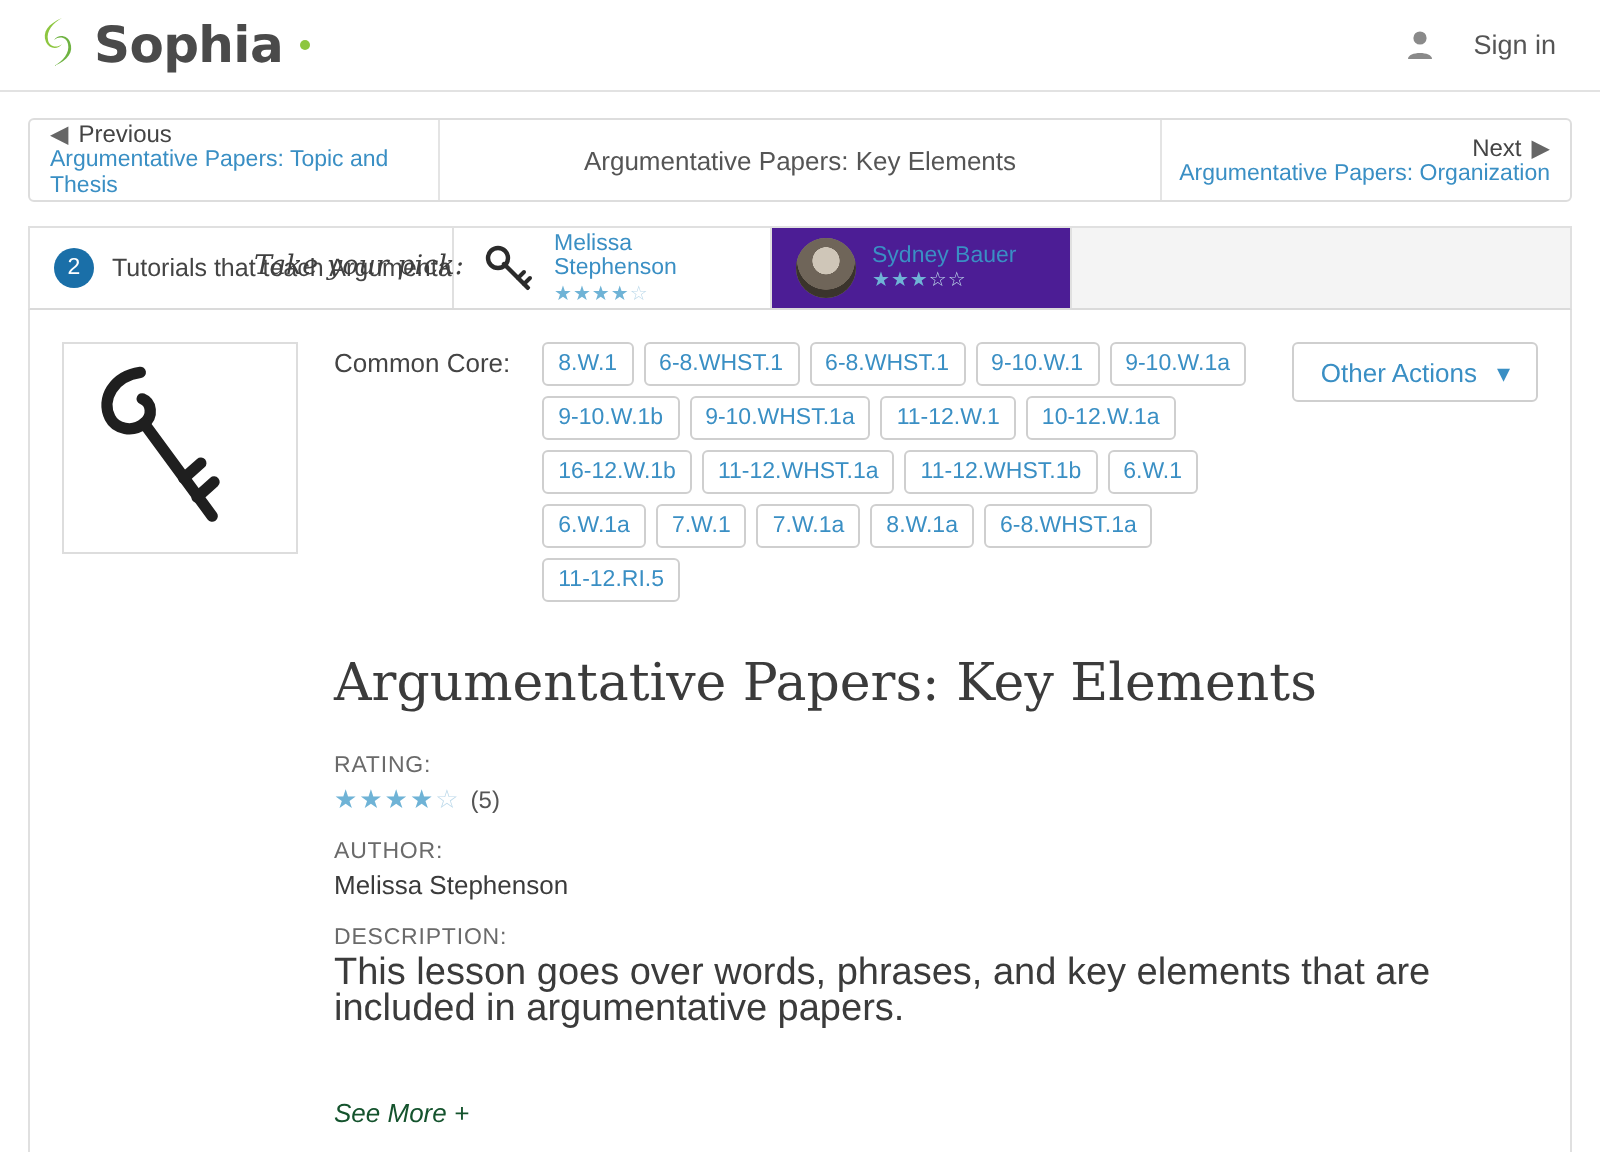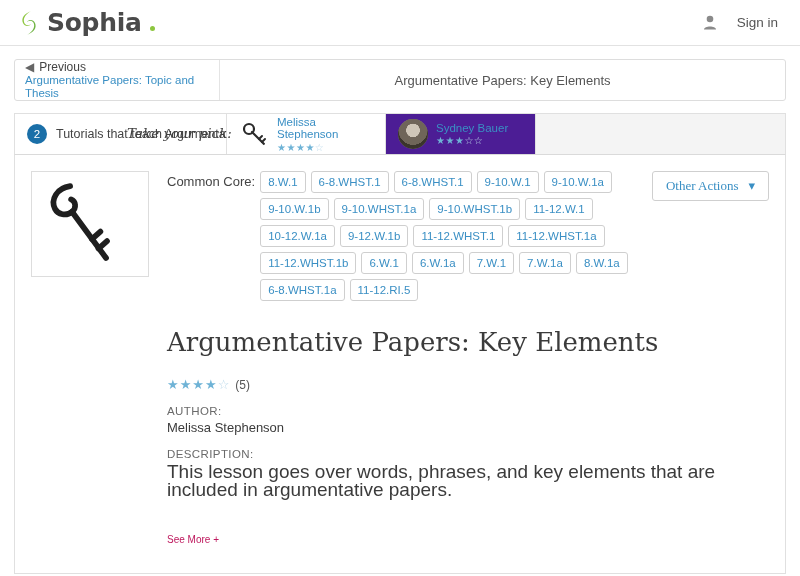--- a/index.html
+++ b/index.html
@@ -19,21 +19,20 @@
     height: 46px;
     border-bottom: 1px solid #e2e2e2;
     display: flex;
     align-items: center;
     justify-content: space-between;
     padding: 0 22px 0 18px;
     background: #fff;
   }
   .brand {
     display: flex;
-    align-items: center;
     gap: 7px;
   }
   .brand-mark { width: 22px; height: 26px; display: block; }
   .brand-name {
     font-size: 25px;
     font-weight: bold;
     color: #4a4a4a;
     letter-spacing: -0.3px;
     font-family: "DejaVu Sans", sans-serif;
   }
@@ -174,21 +173,21 @@
   .thumb {
     width: 118px; height: 106px;
     border: 1px solid #ddd;
     background: #fff;
     flex: none;
     display: flex; align-items: center; justify-content: center;
     overflow: hidden;
   }
   .content { flex: 1; min-width: 0; }
 
-  .cc-row { display: flex; align-items: flex-start; gap: 5px; }
+  .cc-row { display: flex; align-items: flex-start; gap: 16px; }
   .cc-label {
     font-size: 13px; color: #444; padding-top: 3px; flex: none;
     font-weight: normal;
   }
   .cc-tags { display: flex; flex-wrap: wrap; gap: 5px 5px; max-width: 468px; }
   .cc-tag {
     border: 1px solid #cfcfcf;
     border-radius: 3px;
     background: #fff;
     color: #3a8fc4;
@@ -203,21 +202,20 @@
     flex: none;
     border: 1px solid #cfcfcf;
     border-radius: 3px;
     background: #fff;
     color: #3a8fc4;
     font-size: 13px;
     padding: 7px 13px;
     display: flex; align-items: center; gap: 10px;
     cursor: pointer;
     height: 30px;
-    font-family: Liberation Serif, serif;
   }
   .lesson-title {
     font-family: "DejaVu Serif", serif;
     font-size: 26px;
     color: #3b3b3b;
     margin: 26px 0 20px 0;
     font-weight: normal;
   }
   .meta-label {
     font-size: 11.5px;
@@ -227,24 +225,25 @@
   }
   .meta-block { margin-bottom: 13px; }
   .rating-line { display: flex; align-items: center; gap: 2px; }
   .rating-stars { font-size: 13px; color: #bcd9ea; letter-spacing: 1px; }
   .rating-stars .on { color: #6fb3d6; }
   .rating-count { font-size: 12px; color: #555; margin-left: 3px; }
   .meta-value { font-size: 13px; color: #3b3b3b; }
   .desc-text { font-size: 19px; color: #3b3b3b; line-height: 18px; }
   .see-more {
     margin-top: 22px;
-    font-size: 10px;
-    color: #be185d;
+    font-size: 13px;
+    color: #14532d;
     cursor: pointer;
     display: inline-block;
+    font-style: italic;
   }
 </style>
 </head>
 <body>
 
 <div class="header">
   <div class="brand">
     <svg class="brand-mark" viewBox="0 0 22 26">
       <path d="M13 1 C6 4 3 8 5 13 C6.5 16.5 11 17 13 14 C10 16.5 6.5 15 6 12 C5 7.5 8.5 3.5 13 1 Z" fill="#8dc63f"></path>
       <path d="M9 25 C16 22 19 18 17 13 C15.5 9.5 11 9 9 12 C12 9.5 15.5 11 16 14 C17 18.5 13.5 22.5 9 25 Z" fill="#6fb342"></path>
@@ -263,20 +262,27 @@
 
 <div class="navbar">
   <div class="nav-prev">
     <span class="nav-label">
       <span class="chev">◀</span>
       <span>Previous</span>
     </span>
     <span class="nav-sub">Argumentative Papers: Topic and Thesis</span>
   </div>
   <div class="nav-title">Argumentative Papers: Key Elements</div>
+  <div class="nav-next">
+    <span class="nav-label">
+      <span>Next</span>
+      <span class="chev">▶</span>
+    </span>
+    <span class="nav-sub">Argumentative Papers: Organization</span>
+  </div>
 </div>
 
 <div class="tabs-strip">
   <div class="tab-count">
     <span class="count-badge">2</span>
     <span>Tutorials that teach Argumentati</span>
   </div>
 
   <div class="tab-author active">
     <div class="avatar key-av">
@@ -318,44 +324,43 @@
     <div class="cc-row">
       <span class="cc-label">Common Core:</span>
       <div class="cc-tags">
         <span class="cc-tag">8.W.1</span>
         <span class="cc-tag">6-8.WHST.1</span>
         <span class="cc-tag">6-8.WHST.1</span>
         <span class="cc-tag">9-10.W.1</span>
         <span class="cc-tag">9-10.W.1a</span>
         <span class="cc-tag">9-10.W.1b</span>
         <span class="cc-tag">9-10.WHST.1a</span>
-        <span class="cc-tag">9-10.WHST.1b</span>
         <span class="cc-tag">11-12.W.1</span>
         <span class="cc-tag">10-12.W.1a</span>
-        <span class="cc-tag">9-12.W.1b</span>
-        <span class="cc-tag">11-12.WHST.1</span>
+        <span class="cc-tag">16-12.W.1b</span>
         <span class="cc-tag">11-12.WHST.1a</span>
         <span class="cc-tag">11-12.WHST.1b</span>
         <span class="cc-tag">6.W.1</span>
         <span class="cc-tag">6.W.1a</span>
         <span class="cc-tag">7.W.1</span>
         <span class="cc-tag">7.W.1a</span>
         <span class="cc-tag">8.W.1a</span>
         <span class="cc-tag">6-8.WHST.1a</span>
         <span class="cc-tag">11-12.RI.5</span>
       </div>
       <div class="other-actions">
         <span>Other Actions</span>
         <span>▾</span>
       </div>
     </div>
 
     <h1 class="lesson-title">Argumentative Papers: Key Elements</h1>
 
     <div class="meta-block">
+      <div class="meta-label">RATING:</div>
       <div class="rating-line">
         <span class="rating-stars"><span class="on">★★★★</span>☆</span>
         <span class="rating-count">(5)</span>
       </div>
     </div>
 
     <div class="meta-block">
       <div class="meta-label">AUTHOR:</div>
       <div class="meta-value">Melissa Stephenson</div>
     </div>

